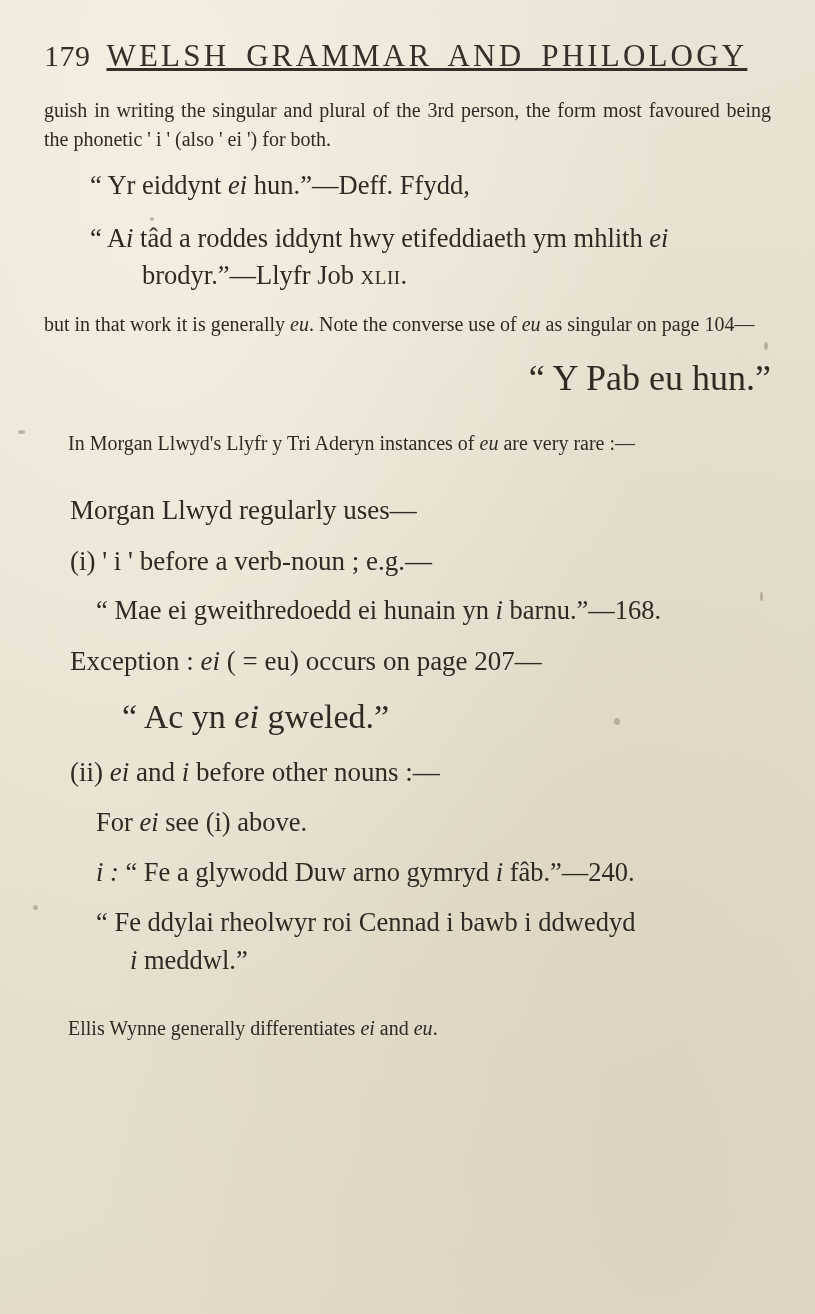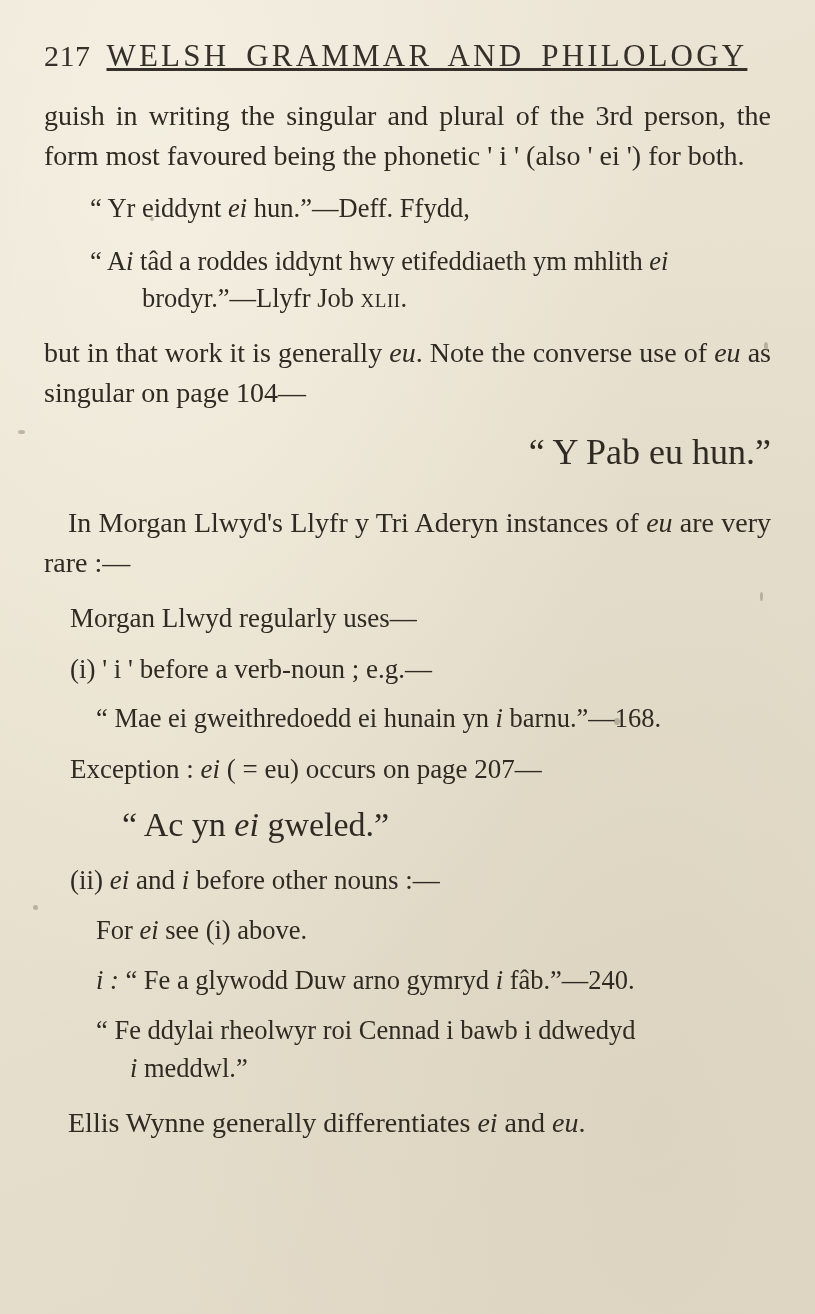--- a/index.html
+++ b/index.html
@@ -40,21 +40,21 @@
   }
   .running-title {
     font-size: 31px;
     letter-spacing: 3.2px;
     color: #35302a;
     word-spacing: 6px;
     text-decoration: underline;
   }
   p {
     margin: 0 0 14px 0;
-    font-size: 28px;
+    font-size: 20px;
     line-height: 1.43;
     color: #2f2a23;
   }
   .justified {
     text-align: justify;
     text-align-last: left;
   }
   .body-par {
     text-indent: 0;
   }
@@ -102,21 +102,21 @@
     padding-left: 34px;
   }
   i, .it {
     font-style: italic;
   }
   .sc {
     font-variant: small-caps;
     letter-spacing: 0.5px;
   }
   .gap-top {
-    margin-top: 16px;
+    margin-top: 34px;
   }
   .speck {
     position: absolute;
     background: #8d8270;
     border-radius: 50%;
     opacity: 0.5;
     pointer-events: none;
   }
 </style>
 </head>
@@ -125,21 +125,21 @@
 <div class="page">
 
   <div class="speck" style="left:18px;top:430px;width:7px;height:4px;"></div>
   <div class="speck" style="left:33px;top:905px;width:5px;height:5px;"></div>
   <div class="speck" style="left:764px;top:342px;width:4px;height:8px;"></div>
   <div class="speck" style="left:760px;top:592px;width:3px;height:9px;"></div>
   <div class="speck" style="left:614px;top:718px;width:6px;height:7px;"></div>
   <div class="speck" style="left:150px;top:217px;width:4px;height:4px;"></div>
 
   <div class="header">
-    <span class="folio">217</span>
+    <span class="folio">179</span>
     <span class="running-title">WELSH GRAMMAR AND PHILOLOGY</span>
   </div>
 
   <p class="justified body-par"><span>guish in writing the singular and plural of the 3rd person, the form most favoured being the phonetic ' i ' (also ' ei ') for both.</span></p>
 
   <p class="quote"><span>“ Yr eiddynt </span><i>ei</i><span> hun.”—Deff. Ffydd,</span></p>
 
   <p class="quote"><span>“ A</span><i>i</i><span> tâd a roddes iddynt hwy etifeddiaeth ym mhlith </span><i>ei</i><span class="cont"><span>brodyr.”—Llyfr Job </span><span class="sc">xlii.</span></span></p>
 
   <p class="justified body-par"><span>but in that work it is generally </span><i>eu</i><span>.   Note the converse use of </span><i>eu</i><span> as singular on page 104—</span></p>

